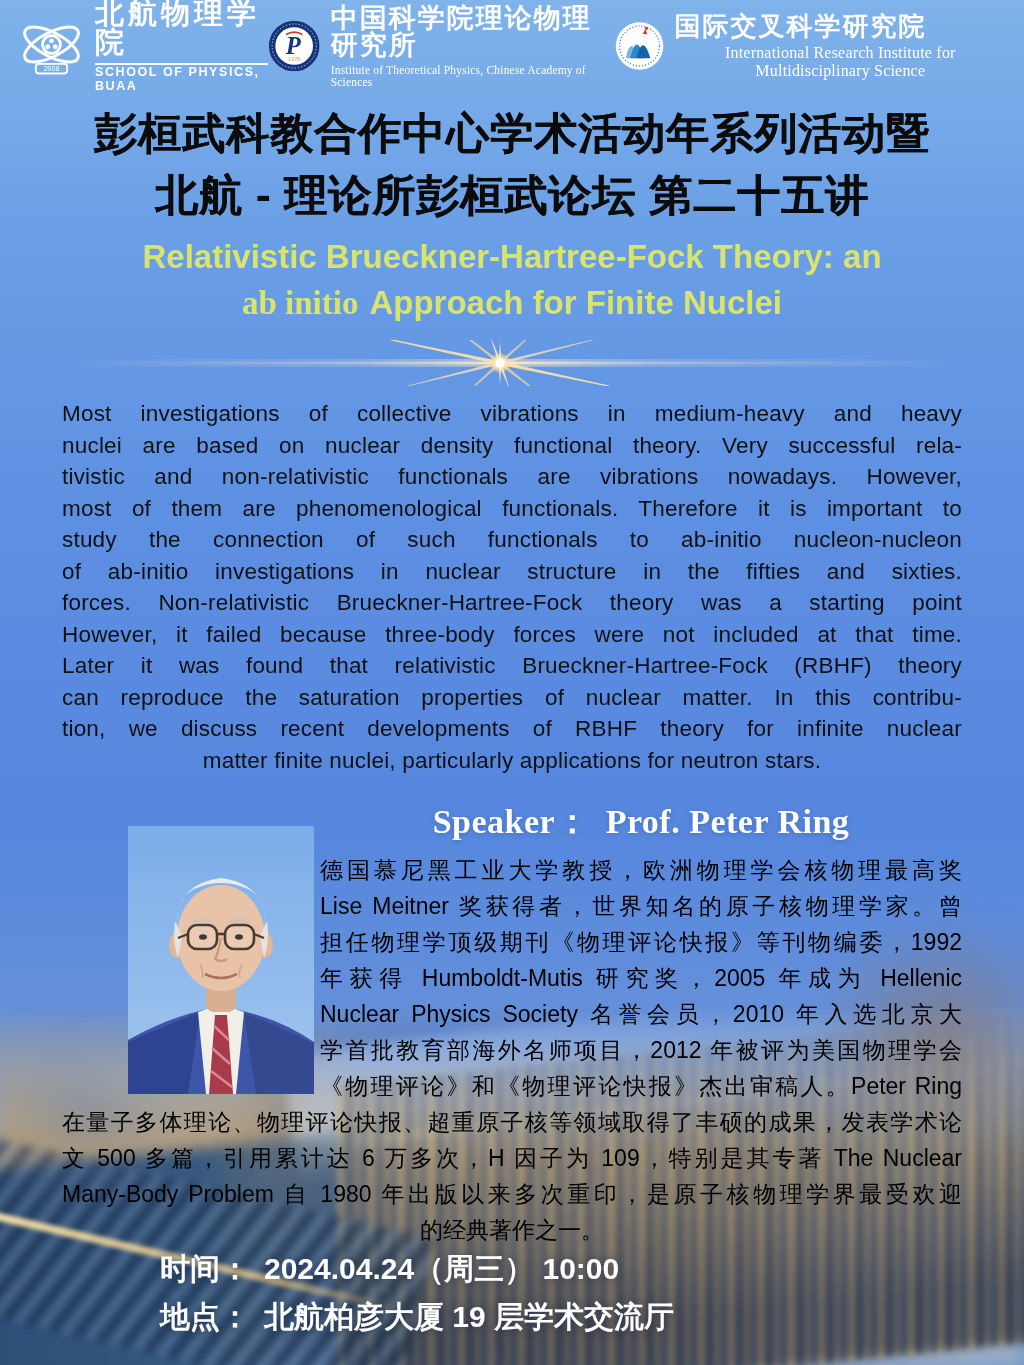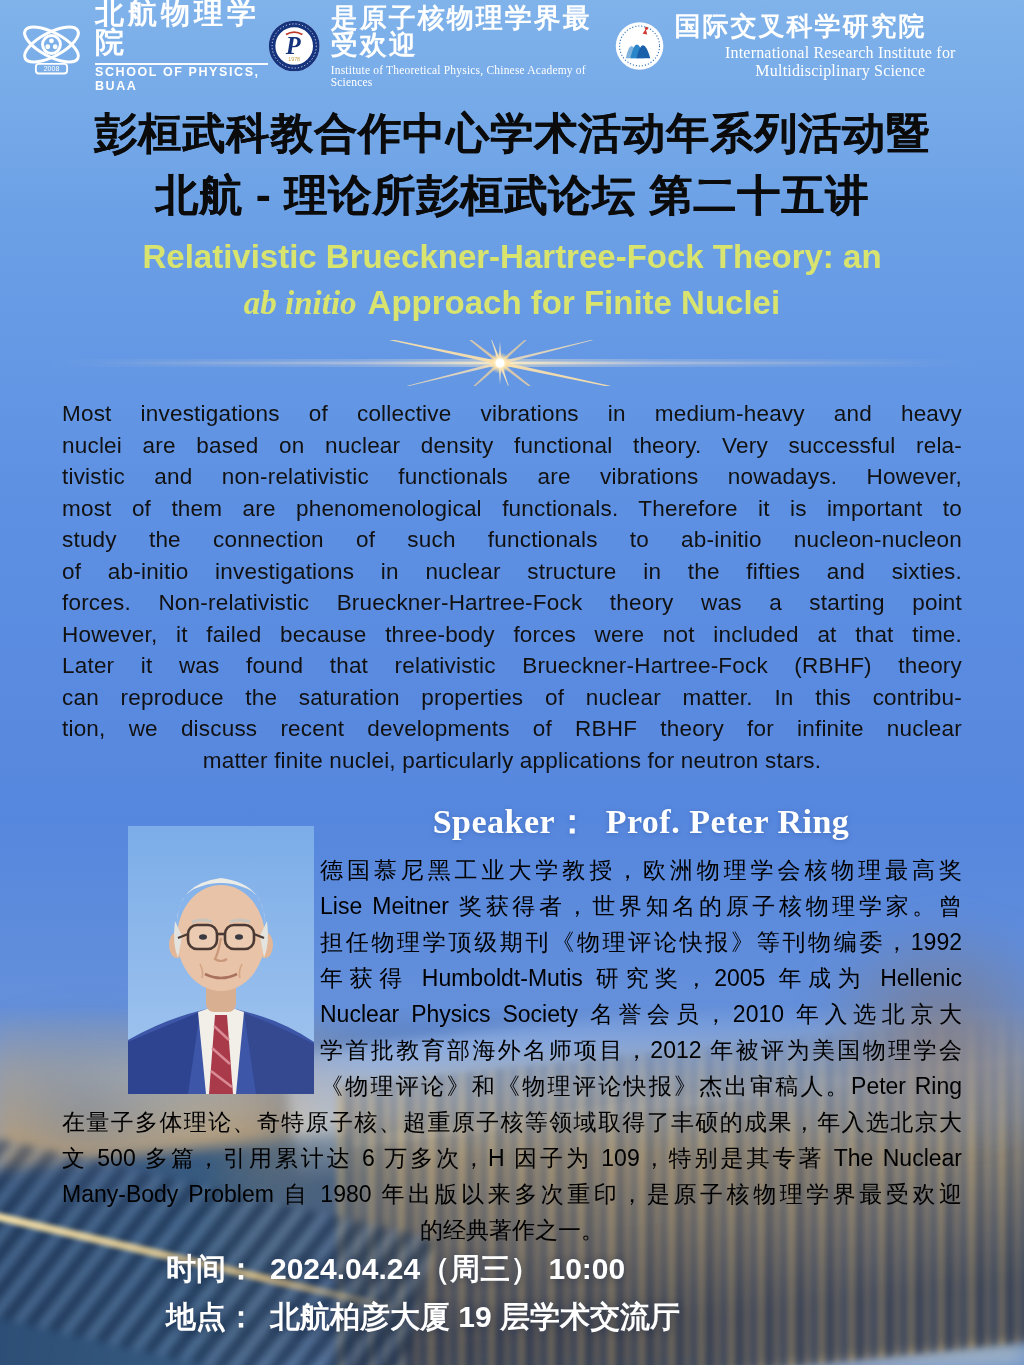--- a/index.html
+++ b/index.html
@@ -15,39 +15,39 @@
   .lg1-title{font-size:29px;font-weight:800;letter-spacing:4px;line-height:1;}
   .lg1-sub{font-size:12.5px;letter-spacing:1.6px;border-top:2px solid rgba(255,255,255,.95);padding-top:0;margin-top:6px;font-weight:600;}
   .lg-title{font-size:27px;font-weight:700;letter-spacing:2px;line-height:1;}
   .lg-sub{font-family:"Liberation Serif",serif;font-size:11.5px;margin-top:5px;letter-spacing:.2px;}
   .lg3-title{font-size:26px;}
   .lg3-sub{font-size:16px;text-align:center;}
 
   
   .title-cn{margin-top:10px;text-align:center;color:#0b0b0b;font-weight:700;font-size:43px;line-height:62px;letter-spacing:1px;text-shadow:.6px 0 0 #0b0b0b;}
   .title-en{margin-top:8px;text-align:center;color:#d9e46e;font-weight:700;font-size:33px;line-height:46px;letter-spacing:0;}
-  .ab-initio{font-family:"Liberation Serif",serif;font-style:italic;font-weight:700;margin-right:11px;}
+  .ab-initio{font-family:"Liberation Serif",serif;font-weight:700;margin-right:11px;}
 
   
   .starburst{display:block;margin:14px auto 0;}
 
   
   .abstract{margin:12px 62px 0;color:#111;font-size:22.5px;line-height:31.5px;letter-spacing:.2px;}
   .jline{text-align:justify;text-align-last:justify;}
   .jline-last{text-align:center;}
 
   
   .speaker{margin:24px 62px 0;}
   .portrait{float:left;width:186px;height:268px;margin:26px 6px 8px 66px;display:block;}
   .speaker-heading{font-family:"Liberation Serif",serif;font-size:34px;font-weight:700;color:#fff;margin:0 0 8px 0;letter-spacing:.5px;line-height:44px;text-shadow:0 1px 4px rgba(40,70,130,.35);text-align:center;}
   .speaker-heading .sp-name{margin-left:16px;}
   .bio{color:#000000;font-size:23px;line-height:36px;}
 
   
-  .event-info{position:absolute;left:166px;bottom:24px;z-index:3;color:#fff;font-size:30px;font-weight:700;line-height:48px;text-shadow:0 1px 8px rgba(10,25,55,.45);}
+  .event-info{position:absolute;left:160px;bottom:24px;z-index:3;color:#fff;font-size:30px;font-weight:700;line-height:48px;text-shadow:0 1px 8px rgba(10,25,55,.45);}
   .event-info .lbl{margin-right:14px;}
 
   
   .photo-strip{position:absolute;left:0;right:0;bottom:0;height:360px;z-index:0;overflow:hidden;
     -webkit-mask-image:linear-gradient(180deg,transparent 0,rgba(0,0,0,.55) 70px,#000 150px);
             mask-image:linear-gradient(180deg,transparent 0,rgba(0,0,0,.55) 70px,#000 150px);}
   .ps{position:absolute;}
   .ps-base{inset:0;opacity:.92;filter:blur(9px);
     background:linear-gradient(112deg,#c9a160 0%,#a98956 14%,#7b766b 26%,#42597e 38%,#7d7e85 52%,#b1a286 66%,#c2c6cc 82%,#9db2c5 100%);}
   .ps-glow{left:-70px;top:-30px;width:440px;height:250px;filter:blur(12px);
@@ -116,21 +116,21 @@
       <svg width="64" height="64" viewBox="0 0 64 64">
         <circle cx="32" cy="32" r="31" fill="#ffffff"></circle>
         <circle cx="32" cy="32" r="27" fill="none" stroke="#16337e" stroke-width="8"></circle>
         <circle cx="32" cy="32" r="27" fill="none" stroke="#ffffff" stroke-width="1" stroke-dasharray="1.5 2.5"></circle>
         <circle cx="32" cy="32" r="21" fill="#ffffff"></circle>
         <text x="31" y="42" text-anchor="middle" font-size="30" font-style="italic" font-weight="bold" font-family="Liberation Serif, serif" fill="#16337e">P</text>
         <path d="M22,18 Q32,12 42,18" fill="none" stroke="#c0392b" stroke-width="2.2"></path>
         <text x="32" y="50" text-anchor="middle" font-size="6.5" fill="#c8a24a" font-family="Liberation Sans, sans-serif">1978</text>
       </svg>
       <div class="lg-text">
-        <div class="lg-title">是原子核物理学界最受欢迎</div>
+        <div class="lg-title">中国科学院理论物理研究所</div>
         <div class="lg-sub">Institute of Theoretical Physics, Chinese Academy of Sciences</div>
       </div>
     </div>
 
     <div class="logo-group">
       <svg width="60" height="60" viewBox="0 0 64 64">
         <circle cx="32" cy="32" r="31" fill="#ffffff"></circle>
         <circle cx="32" cy="32" r="26" fill="none" stroke="#2a6db5" stroke-width="1.4" stroke-dasharray="1.5 2.5"></circle>
         <path d="M14,48 Q21,16 30,48 Z" fill="#7fb3dd"></path>
         <path d="M20,48 Q28,12 38,48 Z" fill="#2a86c8"></path>
@@ -260,21 +260,21 @@
     <h2 class="speaker-heading"><span class="sp-label">Speaker：</span><span class="sp-name">Prof. Peter Ring</span></h2>
 
     <div class="bio">
       <div class="jline">德国慕尼黑工业大学教授，欧洲物理学会核物理最高奖</div>
       <div class="jline">Lise Meitner 奖获得者，世界知名的原子核物理学家。曾</div>
       <div class="jline">担任物理学顶级期刊《物理评论快报》等刊物编委，1992</div>
       <div class="jline">年获得 Humboldt-Mutis 研究奖，2005 年成为 Hellenic</div>
       <div class="jline">Nuclear Physics Society 名誉会员，2010 年入选北京大</div>
       <div class="jline">学首批教育部海外名师项目，2012 年被评为美国物理学会</div>
       <div class="jline">《物理评论》和《物理评论快报》杰出审稿人。Peter Ring</div>
-      <div class="jline">在量子多体理论、奇特原子核、超重原子核等领域取得了丰硕的成果，年入选北京大</div>
+      <div class="jline">在量子多体理论、物理评论快报、超重原子核等领域取得了丰硕的成果，发表学术论</div>
       <div class="jline">文 500 多篇，引用累计达 6 万多次，H 因子为 109，特别是其专著 The Nuclear</div>
       <div class="jline">Many-Body Problem 自 1980 年出版以来多次重印，是原子核物理学界最受欢迎</div>
       <div class="jline-last">的经典著作之一。</div>
     </div>
   </div>
 
 </div>
 
 <div class="event-info">
   <div><span class="lbl">时间：</span><span>2024.04.24（周三） 10:00</span></div>

